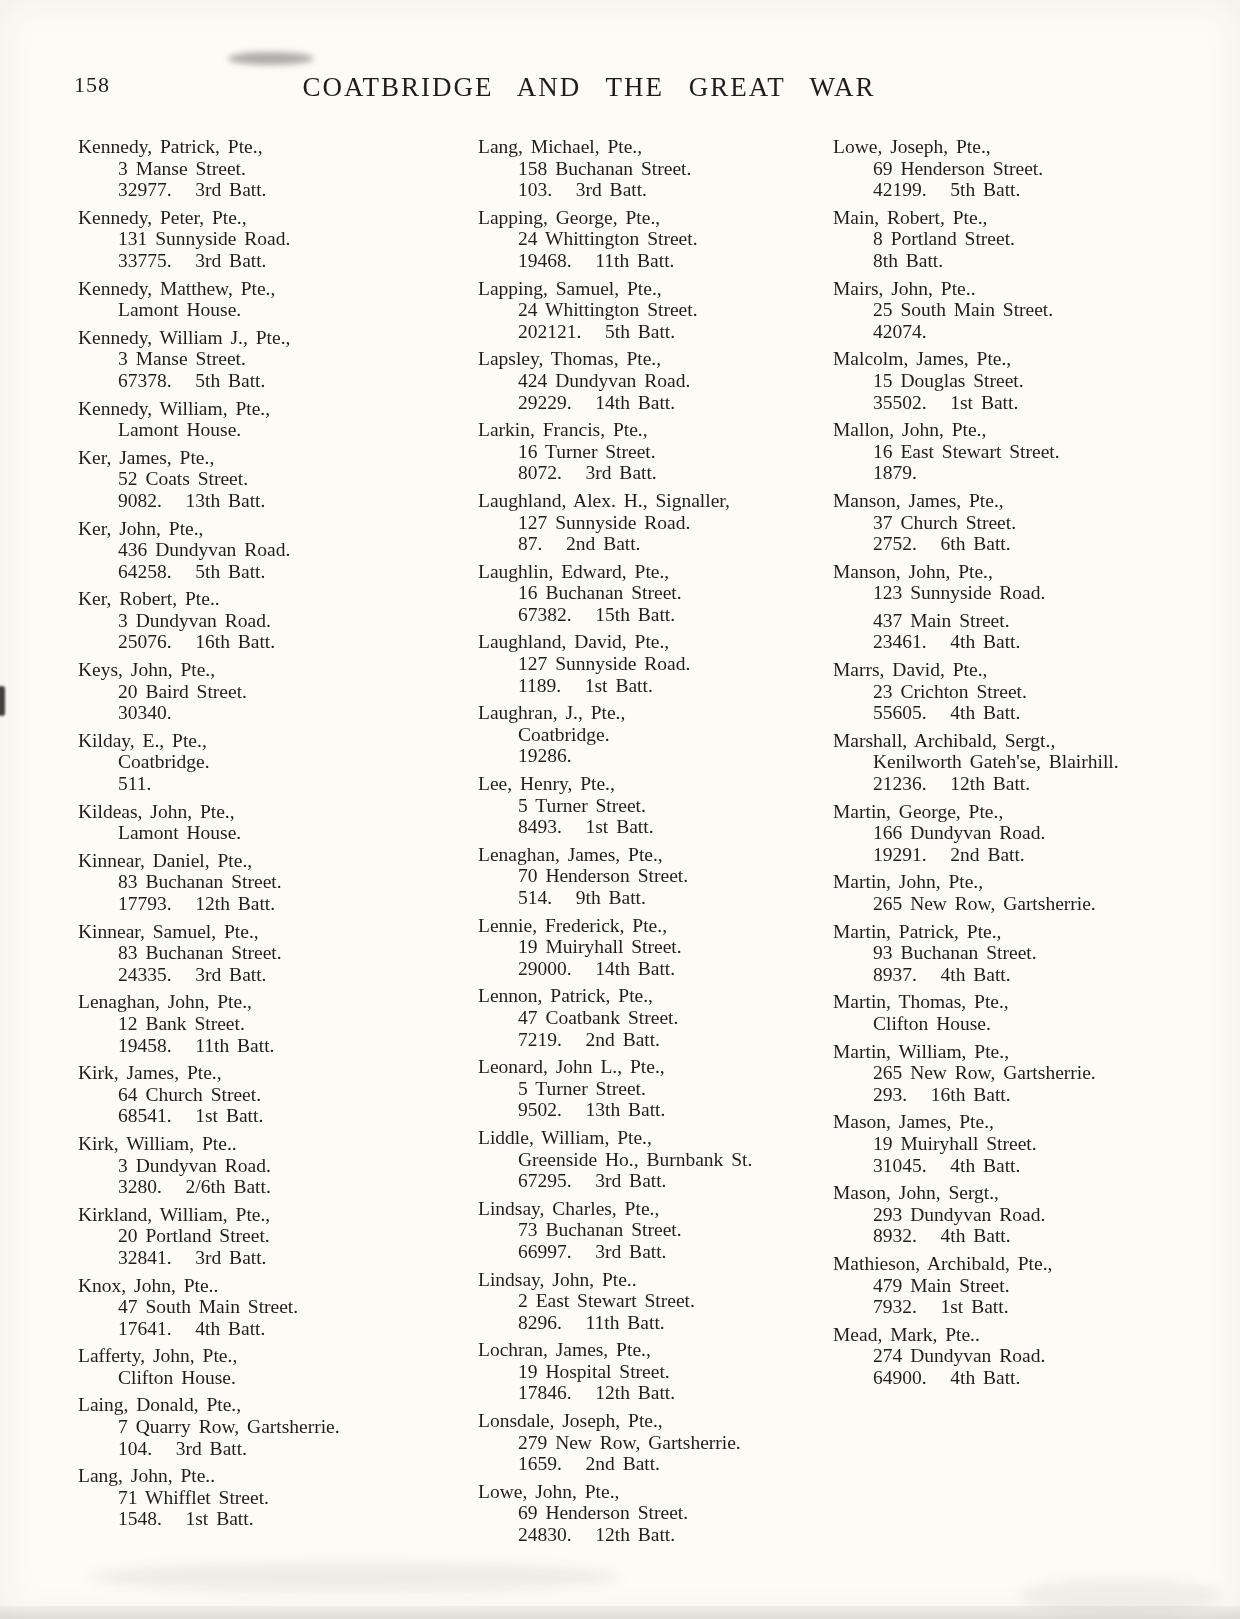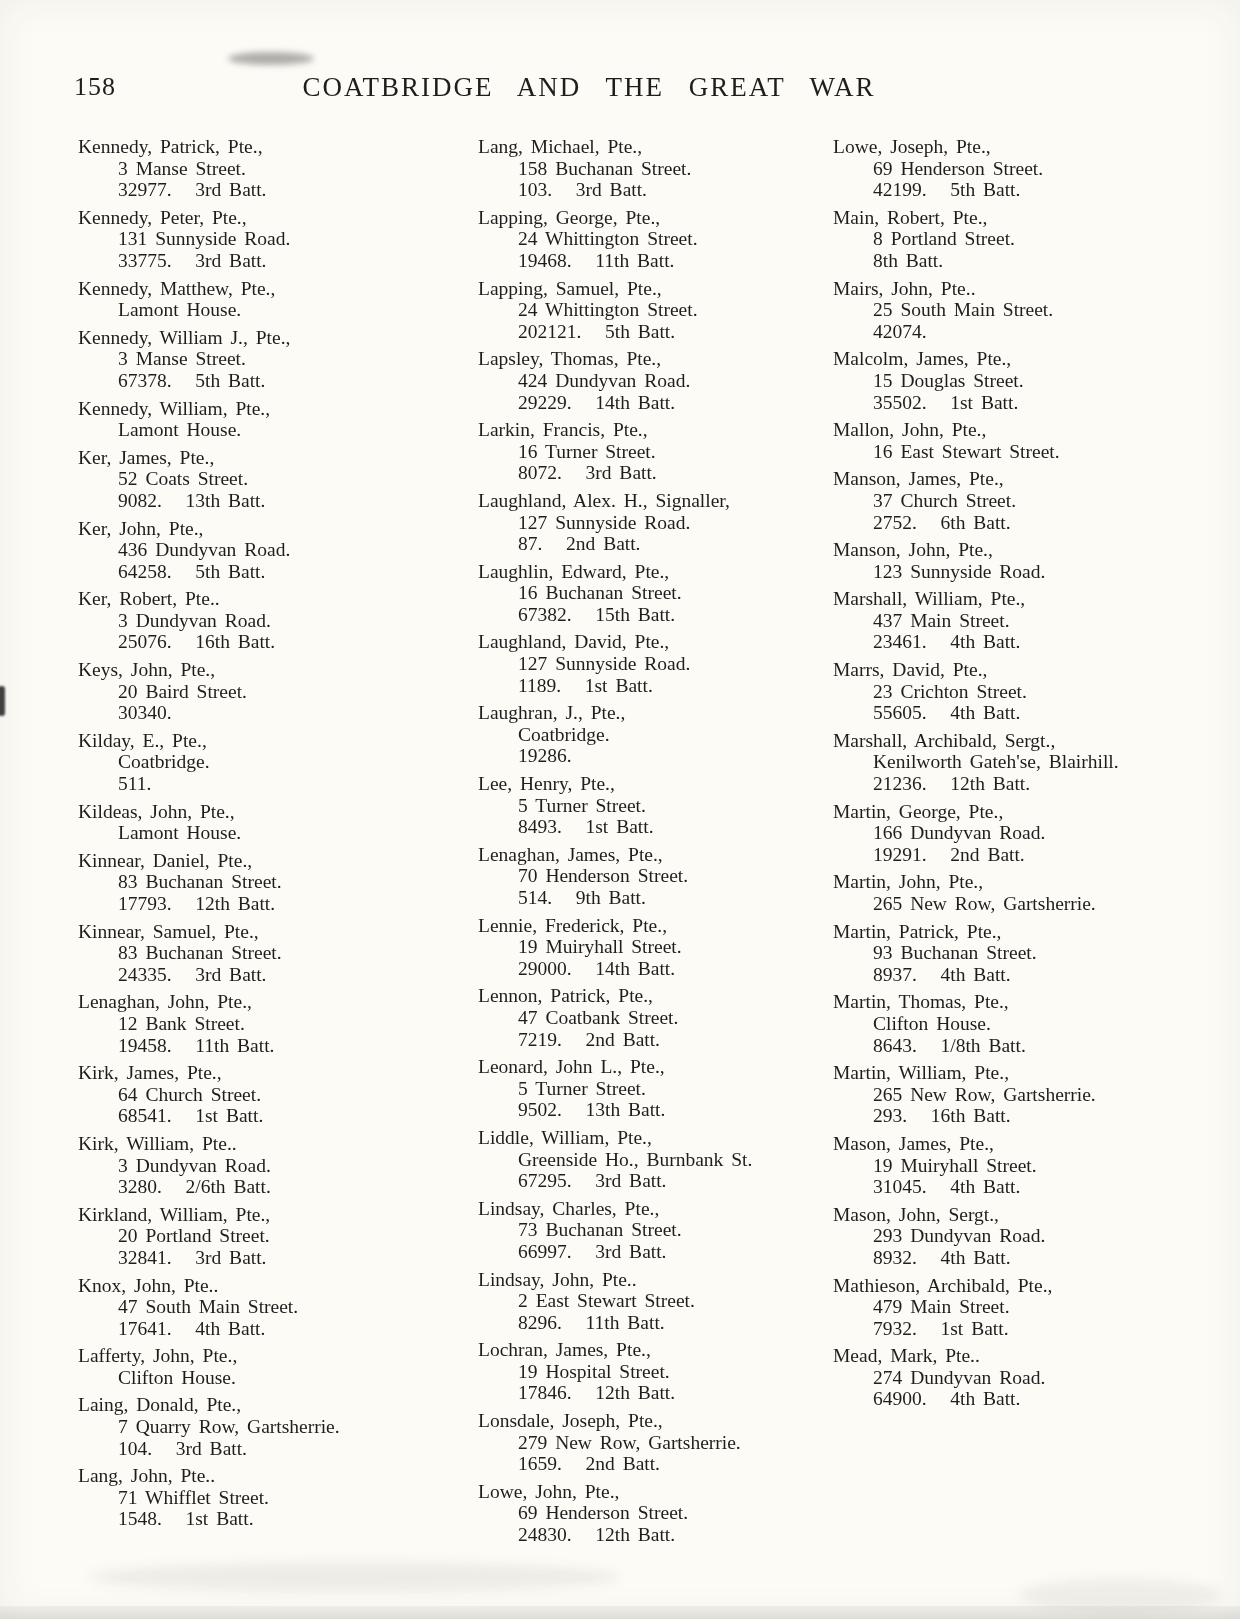--- a/index.html
+++ b/index.html
@@ -10,21 +10,21 @@
     background: #fcfbf6;
     font-family: "Liberation Serif", serif;
     color: #1e1e1e;
     overflow: hidden;
     box-shadow: inset 0 0 40px rgba(60,55,40,0.06);
   }
   .page-number {
     position: absolute;
     left: 74px;
     top: 72px;
-    font-size: 26px;
+    font-size: 22px;
     letter-spacing: 1px;
   }
   .page-title {
     position: absolute;
     left: 0;
     right: 70px;
     top: 72px;
     text-align: center;
     font-size: 27px;
     letter-spacing: 2px;
@@ -284,32 +284,32 @@
         <div class="entry-line">42074.</div>
       </div>
       <div class="entry">
         <div class="entry-name">Malcolm, James, Pte.,</div>
         <div class="entry-line">15 Douglas Street.</div>
         <div class="entry-line">35502.   1st Batt.</div>
       </div>
       <div class="entry">
         <div class="entry-name">Mallon, John, Pte.,</div>
         <div class="entry-line">16 East Stewart Street.</div>
+        <div class="entry-line">1879.</div>
       </div>
       <div class="entry">
         <div class="entry-name">Manson, James, Pte.,</div>
         <div class="entry-line">37 Church Street.</div>
         <div class="entry-line">2752.   6th Batt.</div>
       </div>
       <div class="entry">
         <div class="entry-name">Manson, John, Pte.,</div>
         <div class="entry-line">123 Sunnyside Road.</div>
       </div>
       <div class="entry">
-        <div class="entry-name">Marshall, William, Pte.,</div>
         <div class="entry-line">437 Main Street.</div>
         <div class="entry-line">23461.   4th Batt.</div>
       </div>
       <div class="entry">
         <div class="entry-name">Marrs, David, Pte.,</div>
         <div class="entry-line">23 Crichton Street.</div>
         <div class="entry-line">55605.   4th Batt.</div>
       </div>
       <div class="entry">
         <div class="entry-name">Marshall, Archibald, Sergt.,</div>
@@ -326,21 +326,20 @@
         <div class="entry-line">265 New Row, Gartsherrie.</div>
       </div>
       <div class="entry">
         <div class="entry-name">Martin, Patrick, Pte.,</div>
         <div class="entry-line">93 Buchanan Street.</div>
         <div class="entry-line">8937.   4th Batt.</div>
       </div>
       <div class="entry">
         <div class="entry-name">Martin, Thomas, Pte.,</div>
         <div class="entry-line">Clifton House.</div>
-        <div class="entry-line">8643.   1/8th Batt.</div>
       </div>
       <div class="entry">
         <div class="entry-name">Martin, William, Pte.,</div>
         <div class="entry-line">265 New Row, Gartsherrie.</div>
         <div class="entry-line">293.   16th Batt.</div>
       </div>
       <div class="entry">
         <div class="entry-name">Mason, James, Pte.,</div>
         <div class="entry-line">19 Muiryhall Street.</div>
         <div class="entry-line">31045.   4th Batt.</div>

